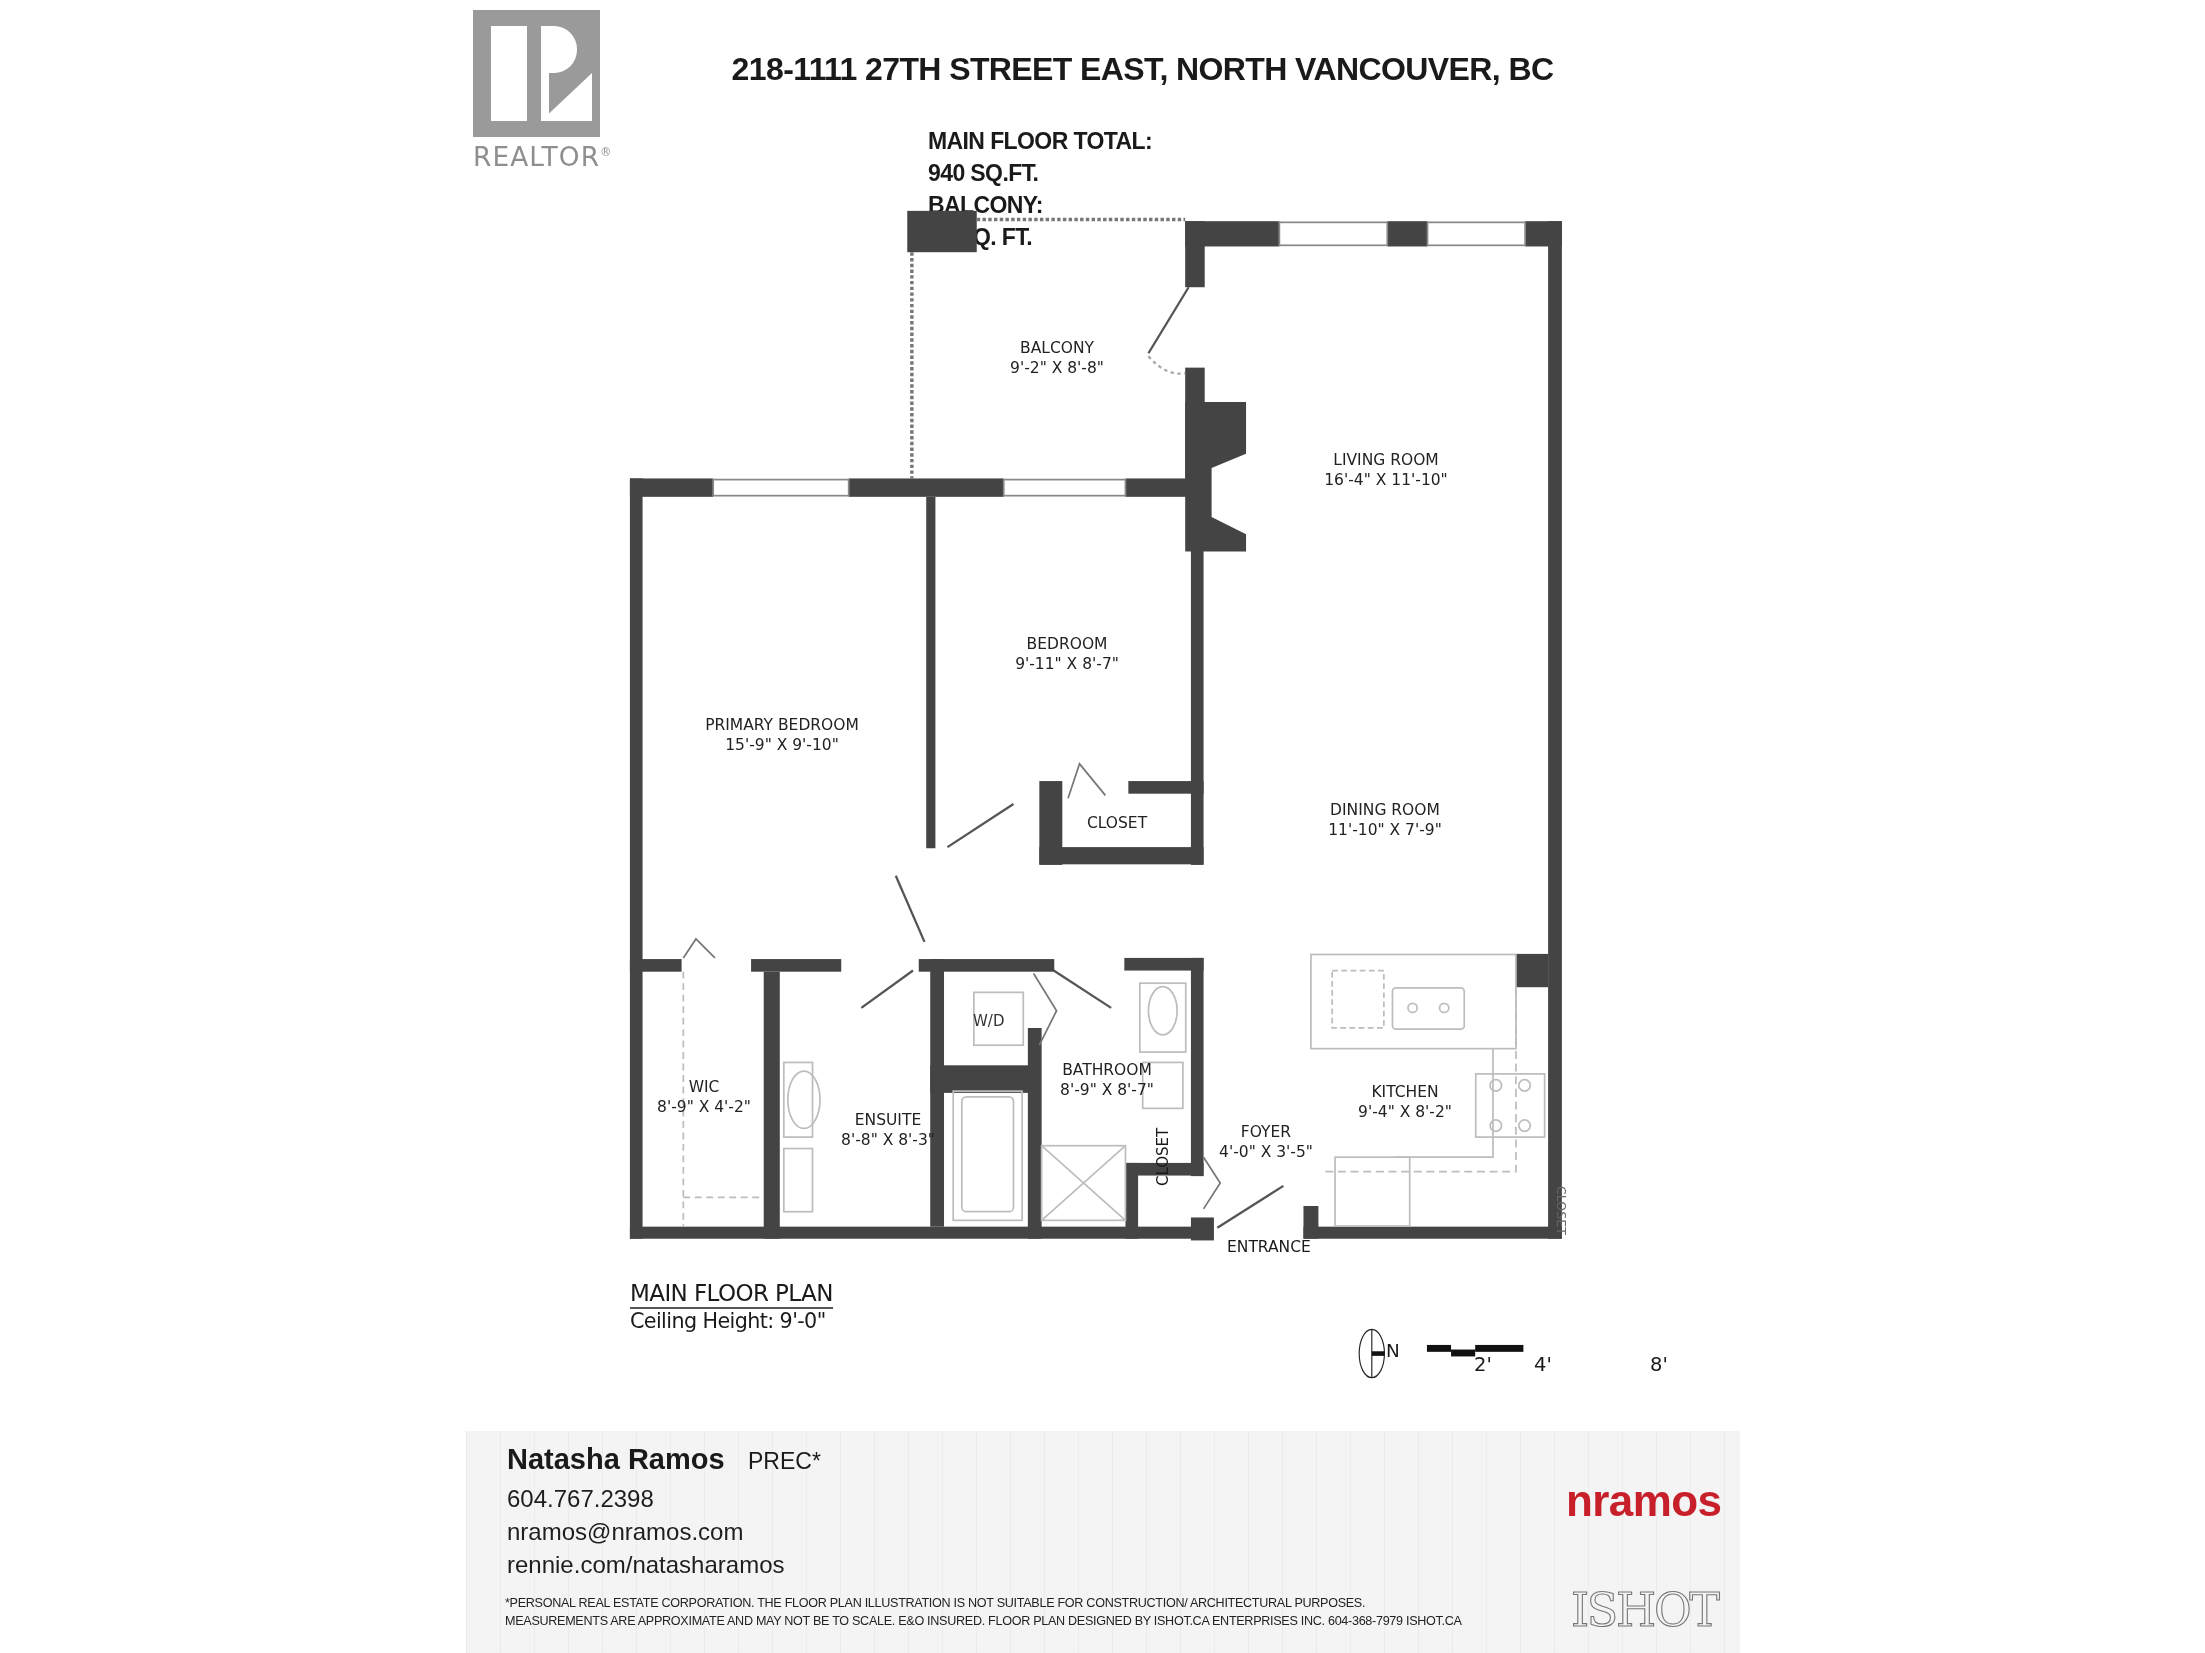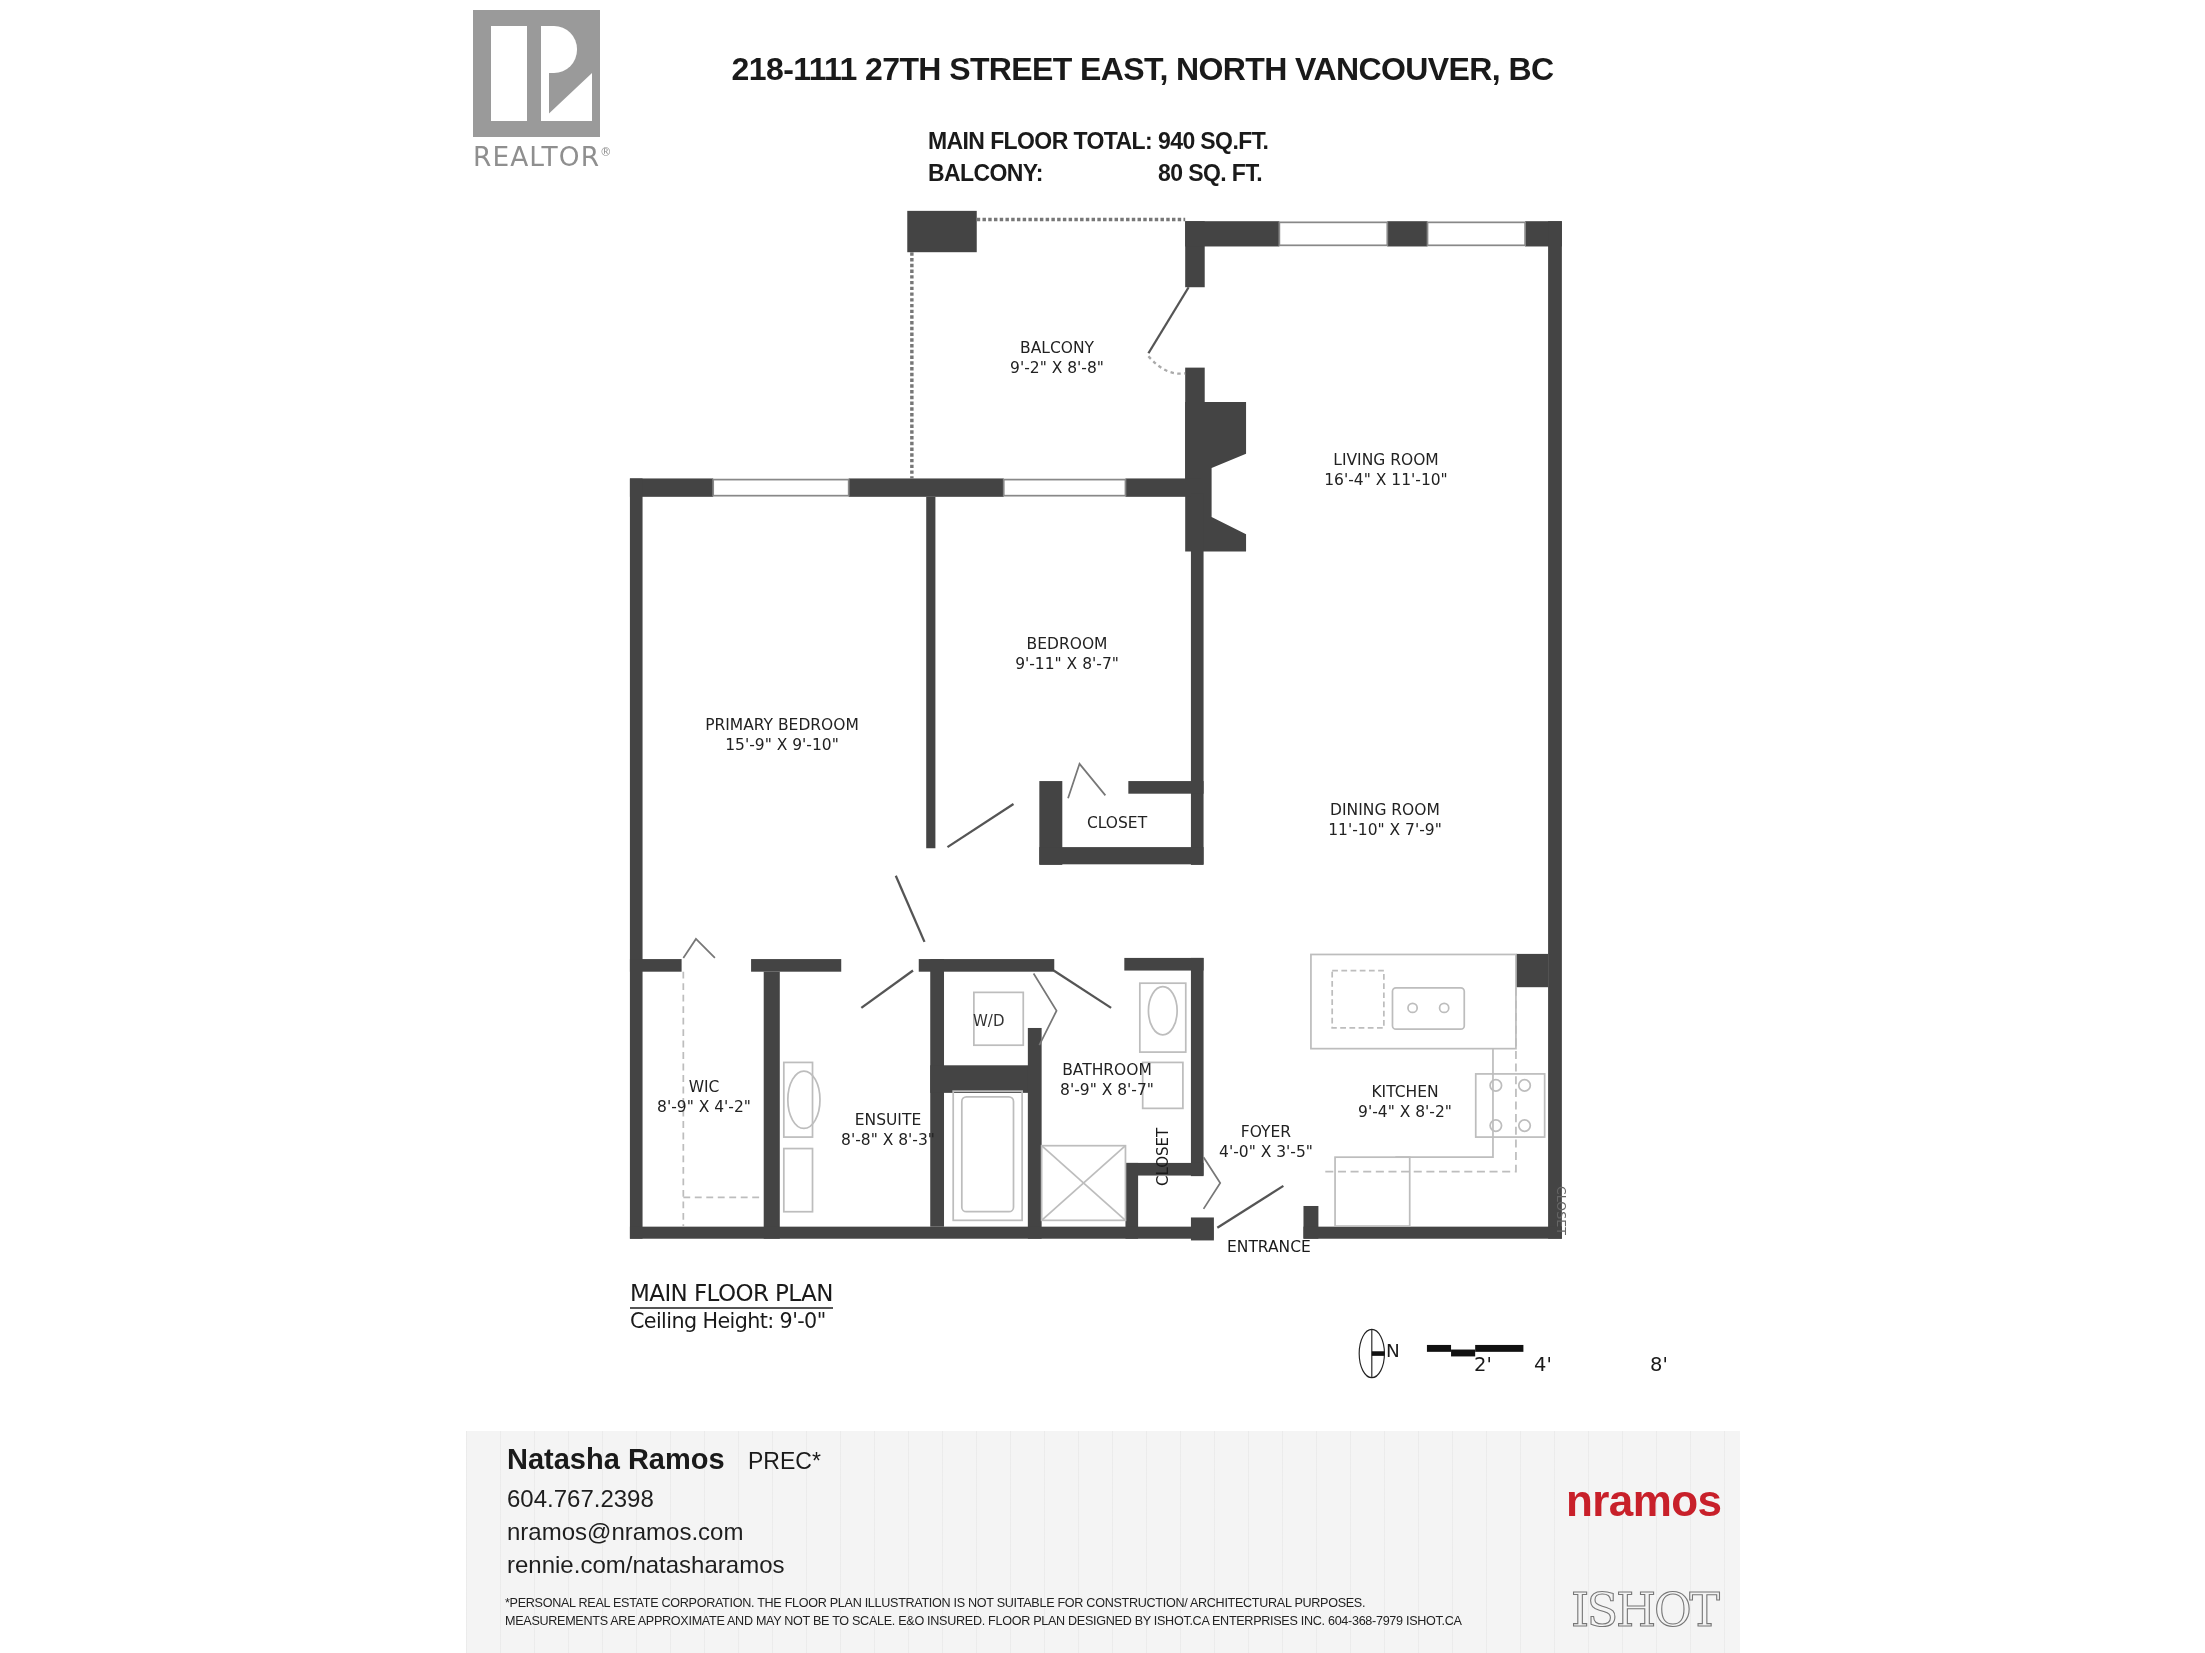--- a/index.html
+++ b/index.html
@@ -4,21 +4,21 @@
 <style>
   html, body { margin: 0; padding: 0; background: #ffffff; }
   body { width: 2205px; height: 1654px; position: relative; overflow: hidden; font-family: "Liberation Sans", sans-serif; color: #1a1a1a; }
   .abs { position: absolute; }
   .realtor-logo { left: 473px; top: 10.3px; width: 103px; }
   .realtor-box { width: 127px; height: 127px; background: #9a9a9a; position: relative; }
   .realtor-word { font-family: "DejaVu Sans", sans-serif; color: #8f8f8f; font-size: 26.4px; letter-spacing: 1.1px; margin-top: 3.4px; }
   .realtor-word sup { font-size: 11.5px; }
   .title { left: 0; width: 2205px; top: 51px; text-align: center; font-family: "Liberation Sans Narrow", "Liberation Sans", sans-serif; font-weight: bold; font-size: 32px; letter-spacing: -0.6px; padding-left: 80px; box-sizing: border-box; }
   .totals { left: 928px; top: 125px; font-weight: bold; font-size: 23px; line-height: 32px; letter-spacing: -0.6px; }
-  .totals .row { display: flex; }
+  .totals .row { display: flex; flex-direction: column; }
   .totals .lbl { width: 230px; }
   .totals .val { width: 115px; }
   .plan { left: 0; top: 0; }
   .room-label { position: absolute; text-align: center; font-family: "DejaVu Sans", sans-serif; font-size: 15.5px; line-height: 19.5px; color: #222; transform: translateX(-50%); white-space: nowrap; }
   .plan-title { left: 630px; top: 1280px; font-family: "DejaVu Sans", sans-serif; }
   .plan-title .main { font-size: 23px; letter-spacing: -0.6px; border-bottom: 2.9px solid #555; padding-bottom: 1.1px; display: inline-block; }
   .plan-title .ceiling { font-size: 20.7px; letter-spacing: -0.6px; display: block; margin-top: 0px; }
   .scale-labels span { position: absolute; font-family: "DejaVu Sans", sans-serif; font-size: 19.5px; }
   .footer { left: 466px; top: 1431px; width: 1274px; height: 223px; background: #f4f4f4; }
   .footer-grid { position: absolute; inset: 0; background-image: repeating-linear-gradient(90deg, rgba(0,0,0,0.035) 0 1.1px, transparent 1.1px 34px); }

